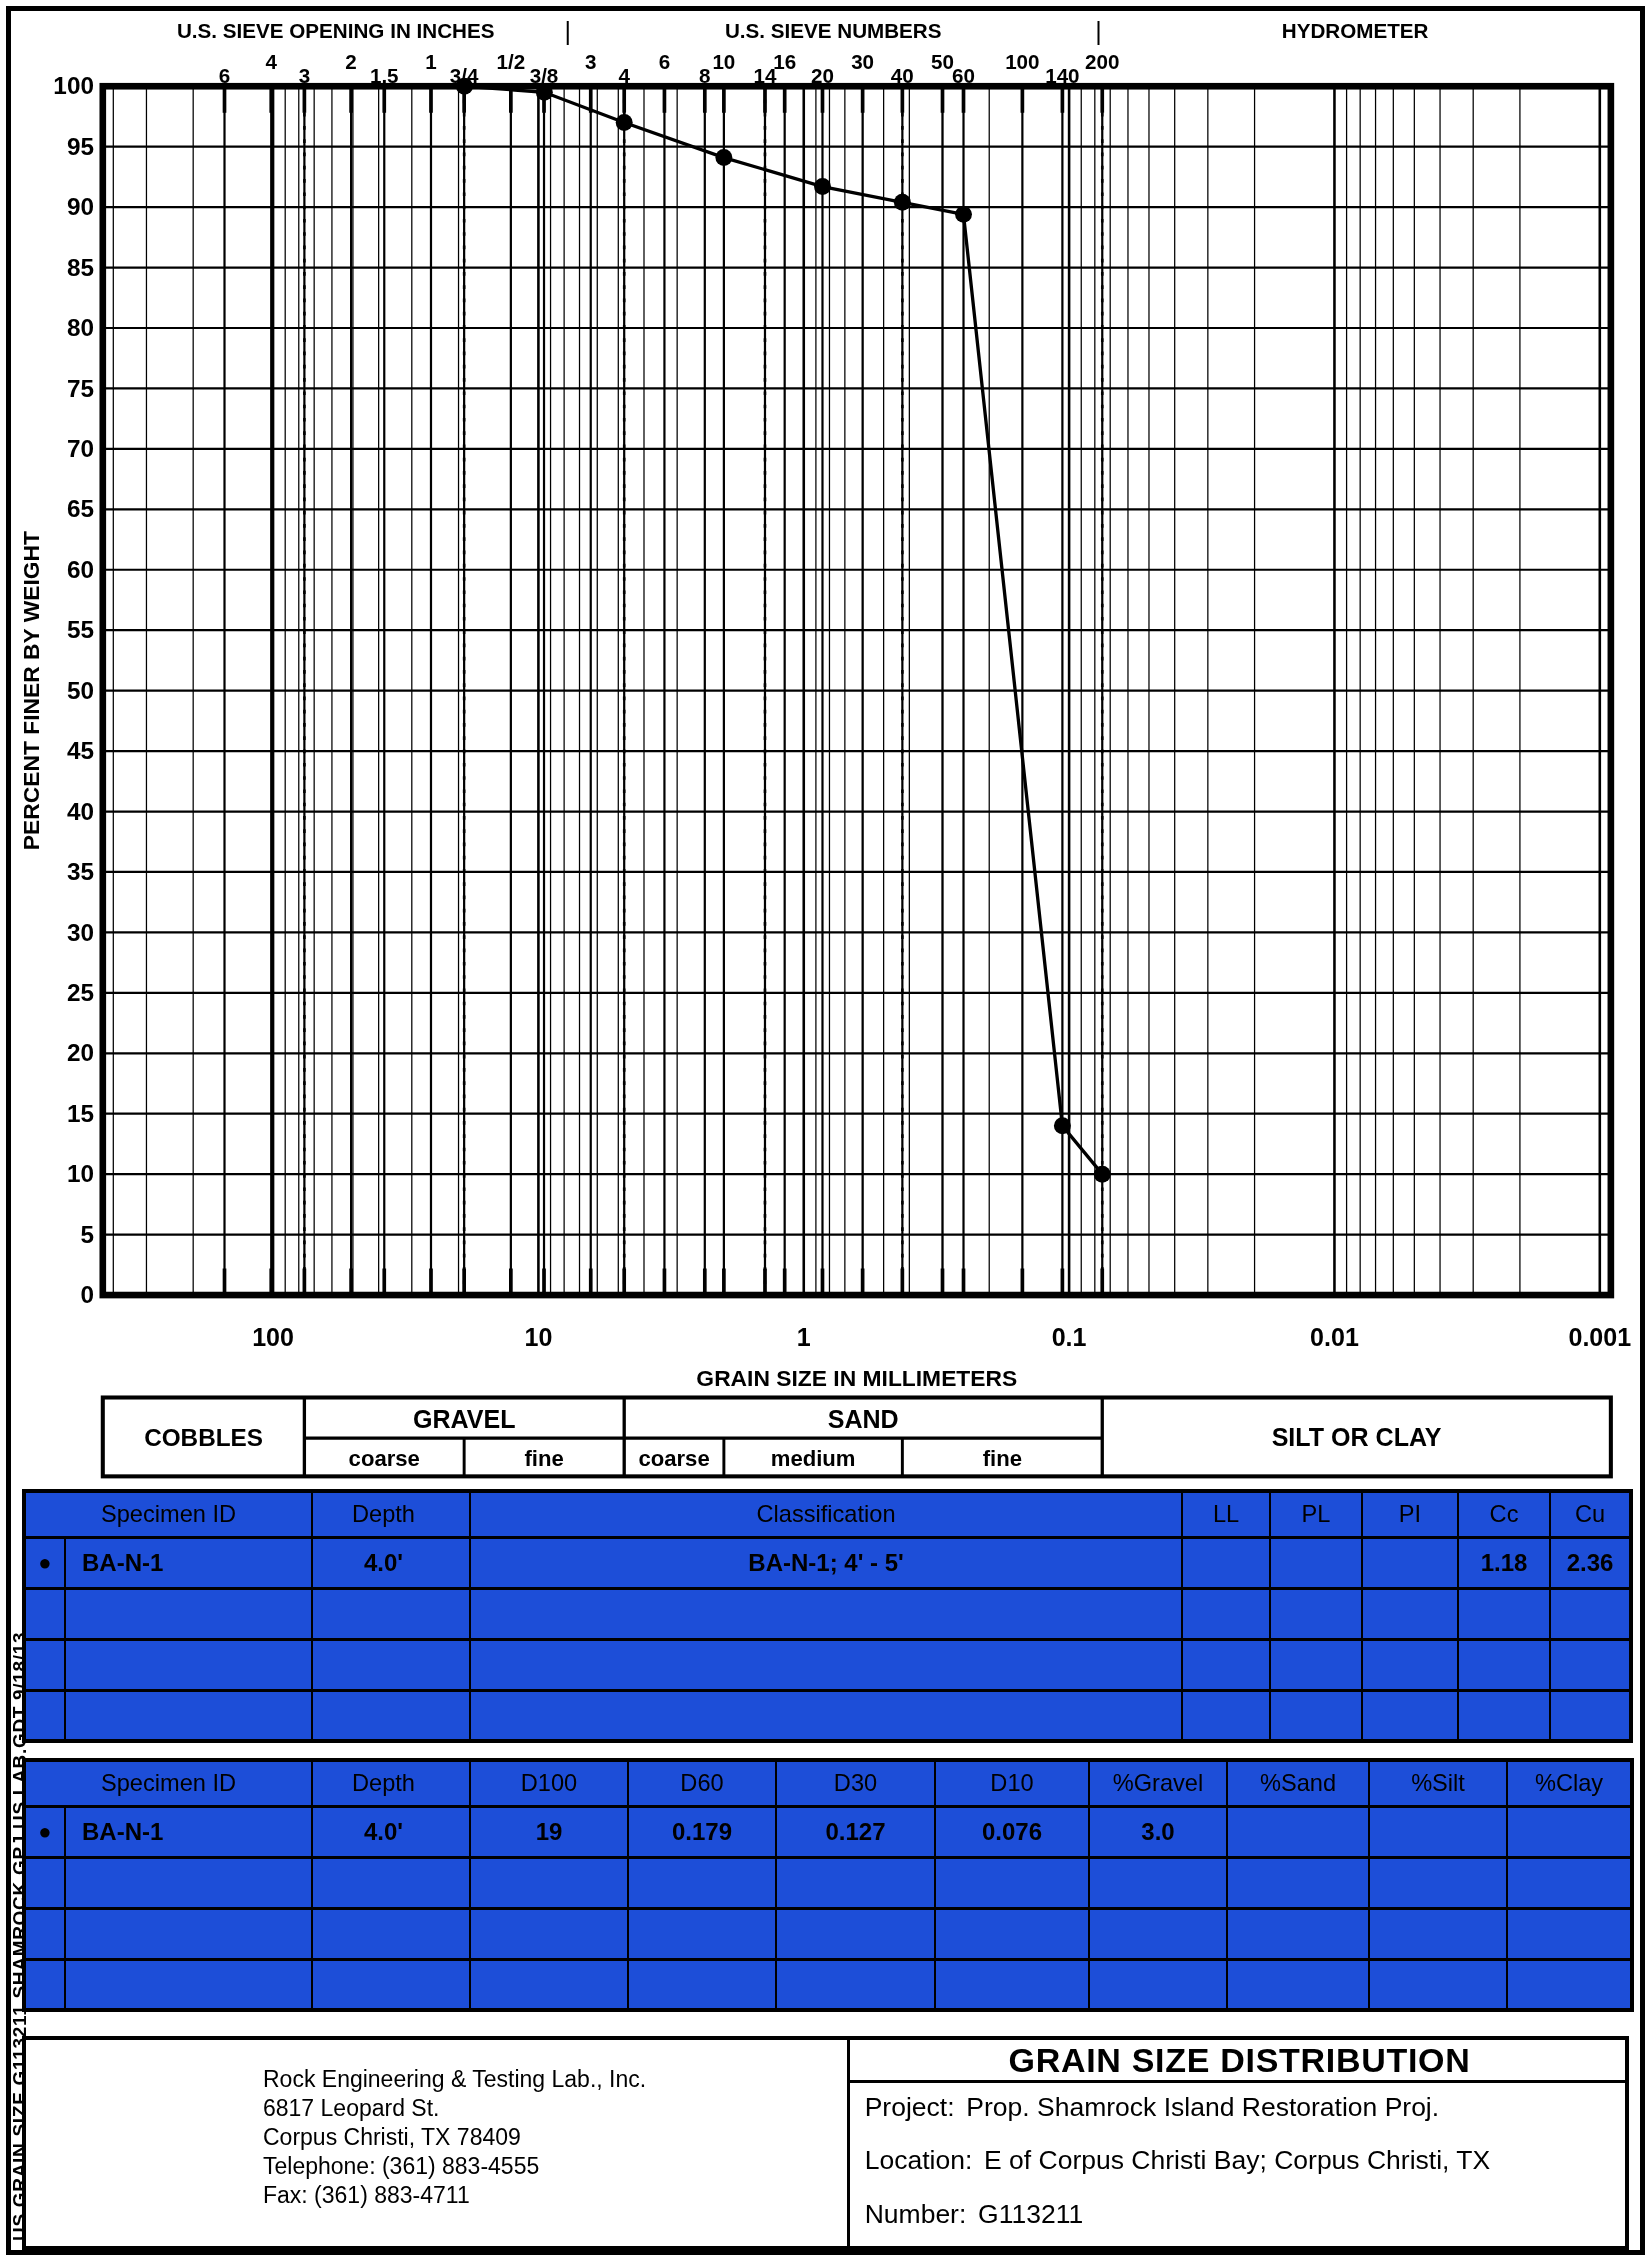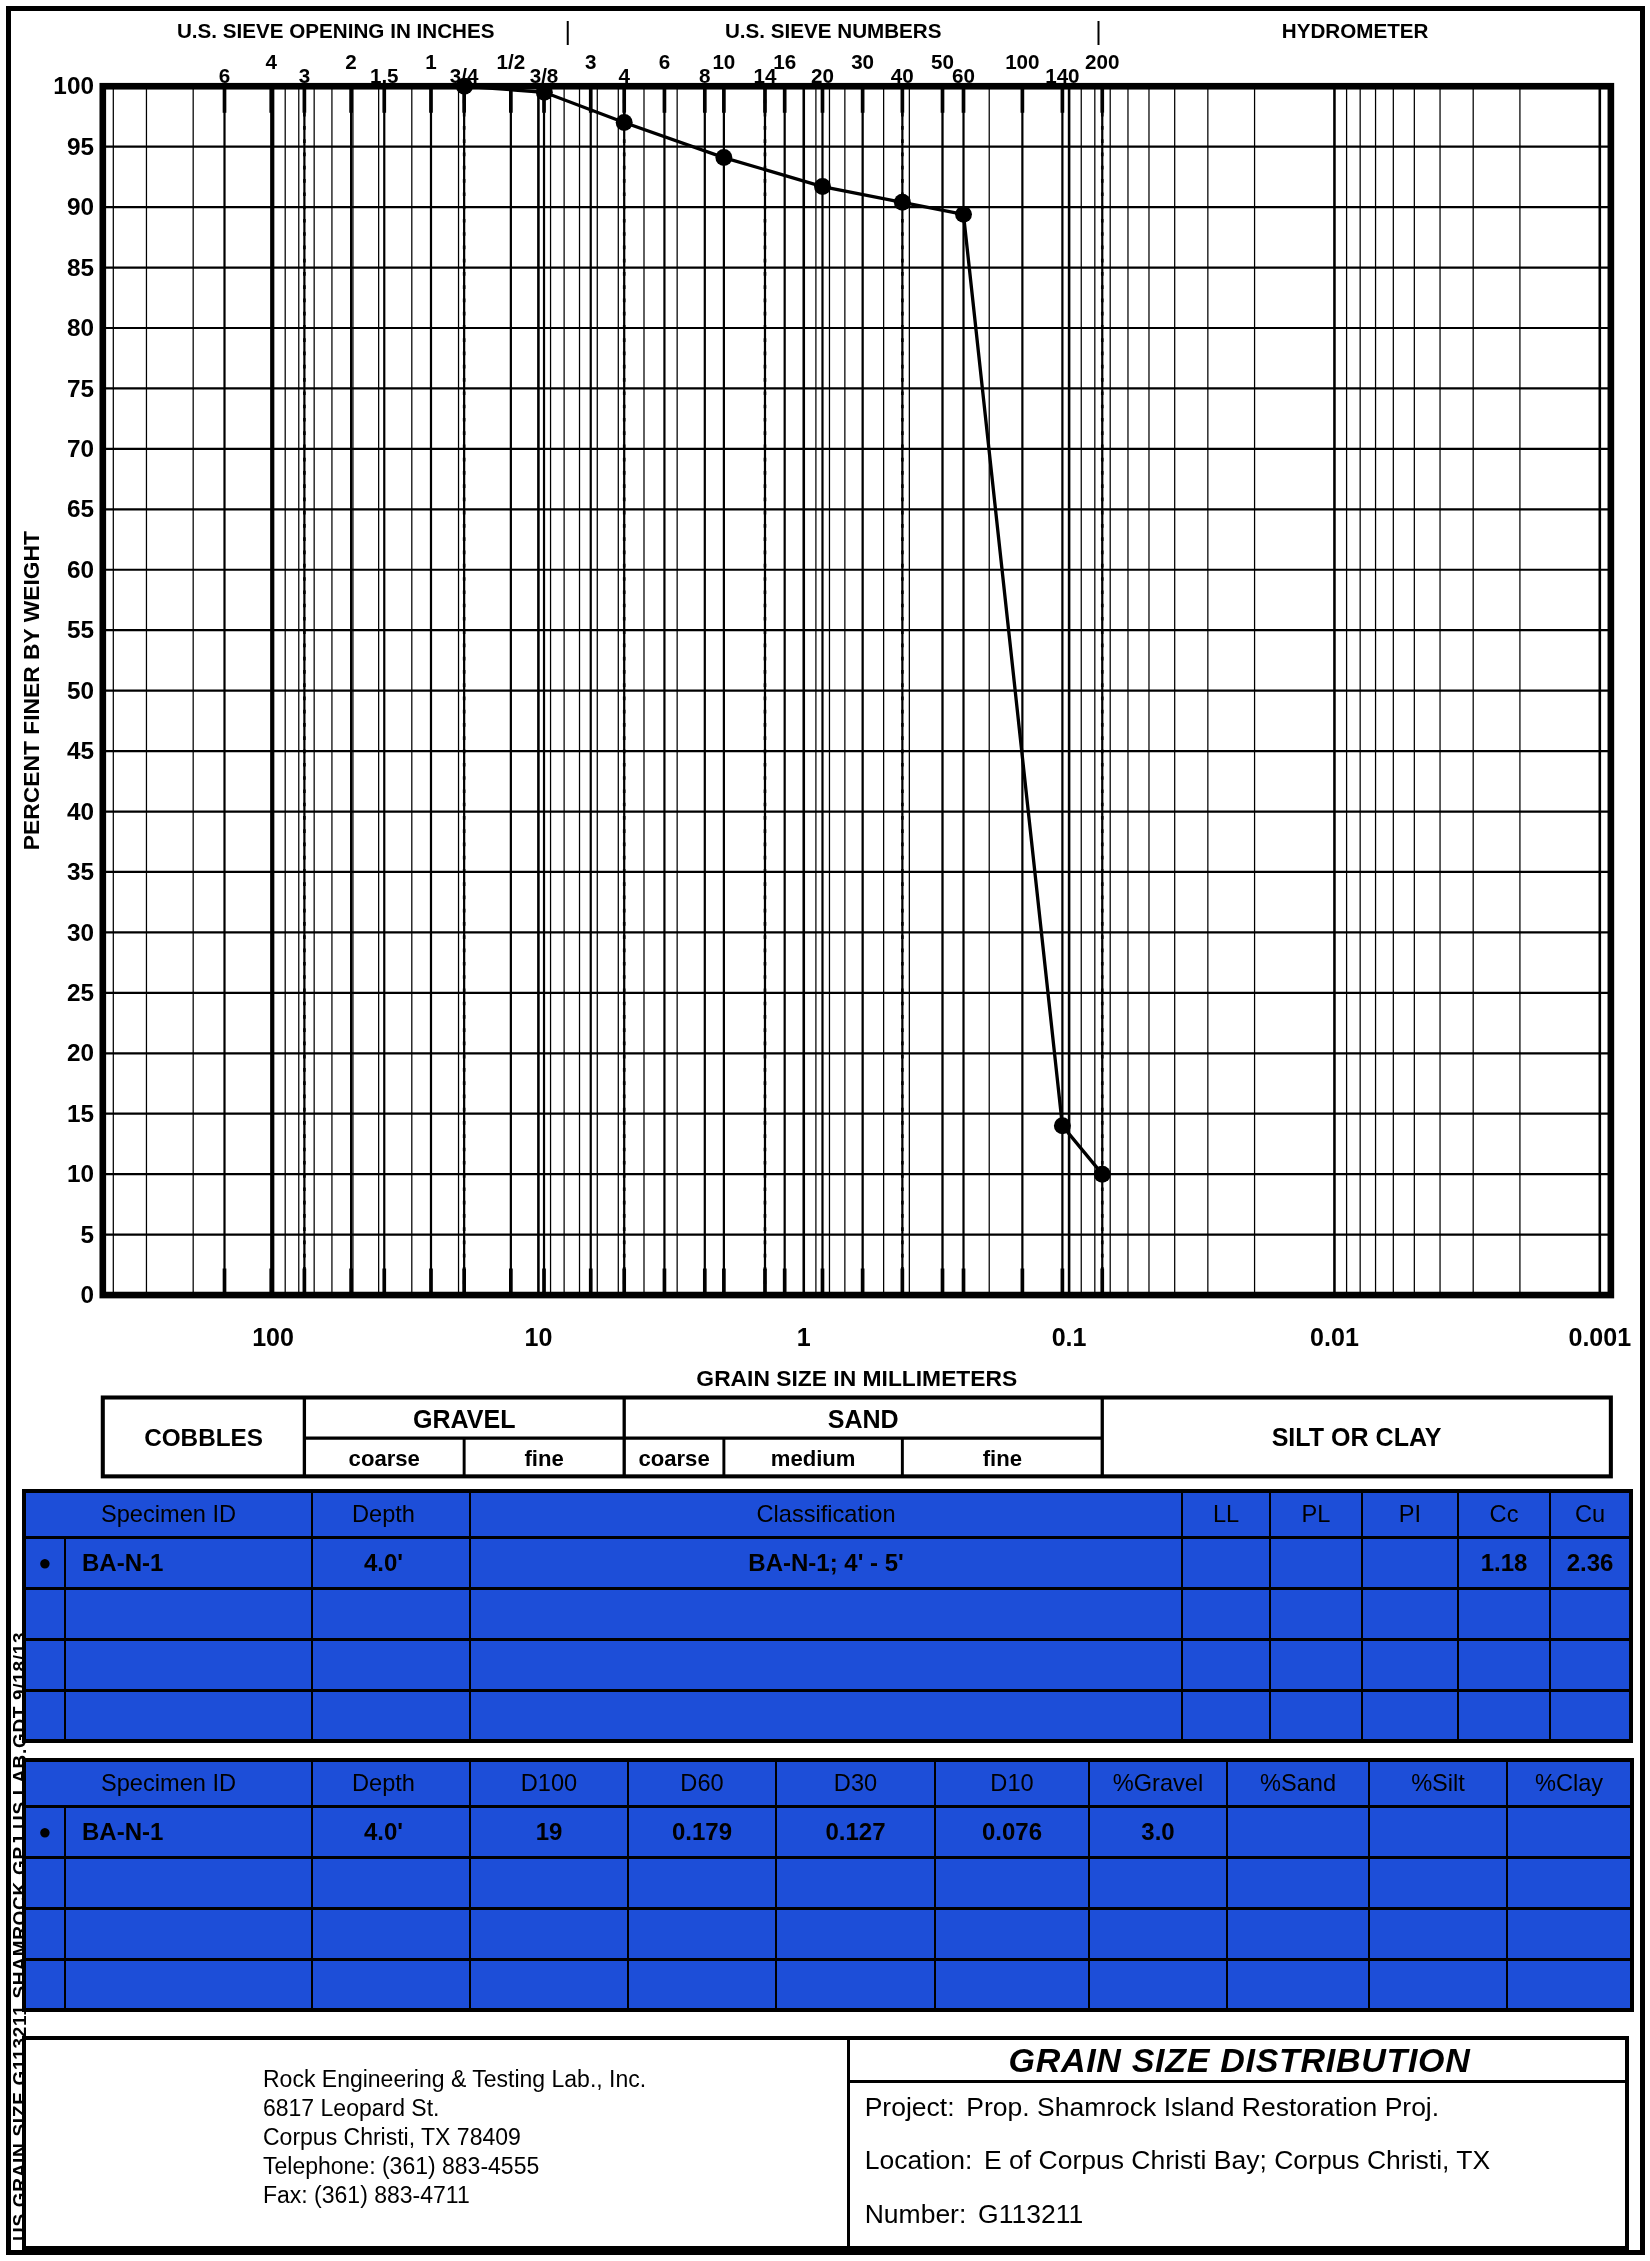--- a/index.html
+++ b/index.html
@@ -34,21 +34,21 @@
   .footer-box { position:absolute; left:22px; top:2036px; width:1607px; height:214px;
     border:4.4px solid #000; }
   .footer-left { position:absolute; left:0; top:0; width:821px; height:100%; }
   .logo-box { position:absolute; left:19px; top:5.9px; width:202px; height:193px;
     border:2.9px solid #000; }
   .company { position:absolute; left:237px; top:25px; font-size:23px; line-height:29px; }
   .footer-right { position:absolute; left:821px; top:0; width:782px; height:100%;
     border-left:3.7px solid #000; }
   .footer-title { position:absolute; left:0; top:0; width:100%; height:43px;
     border-bottom:3.7px solid #000; text-align:center;
-    font-size:34px; font-weight:bold; line-height:41px; letter-spacing:0.7px;font-style:italic; }
+    font-size:34px; font-weight:bold; line-height:41px; letter-spacing:0.7px; }
   .f-row { position:absolute; left:14.7px; font-size:26.5px; white-space:nowrap; }
   .f-row .f-label { margin-right:11.8px; }
   #f-project { top:52px; } #f-location { top:105px; } #f-number { top:159px; }
 </style>
 </head>
 <body>
 
 <div class="page-border"></div>
 
 <svg id="chart-svg" width="1651" height="1483" viewBox="0 0 2239 2012">

